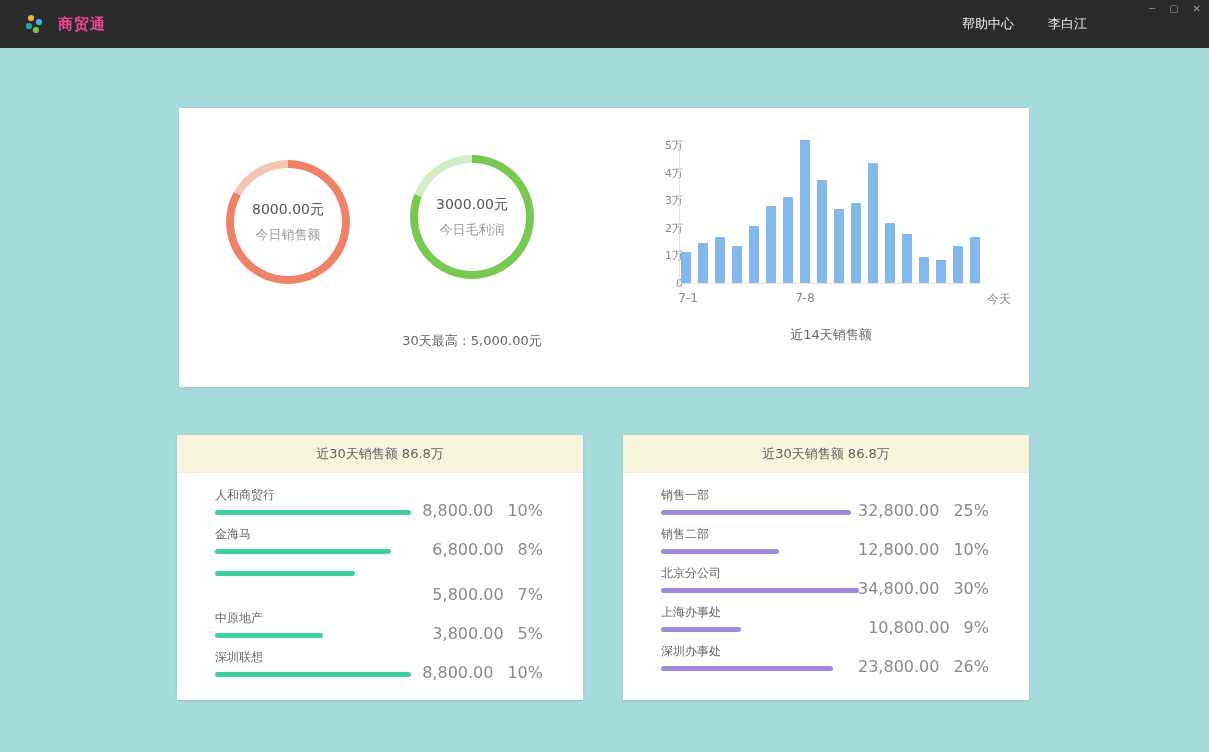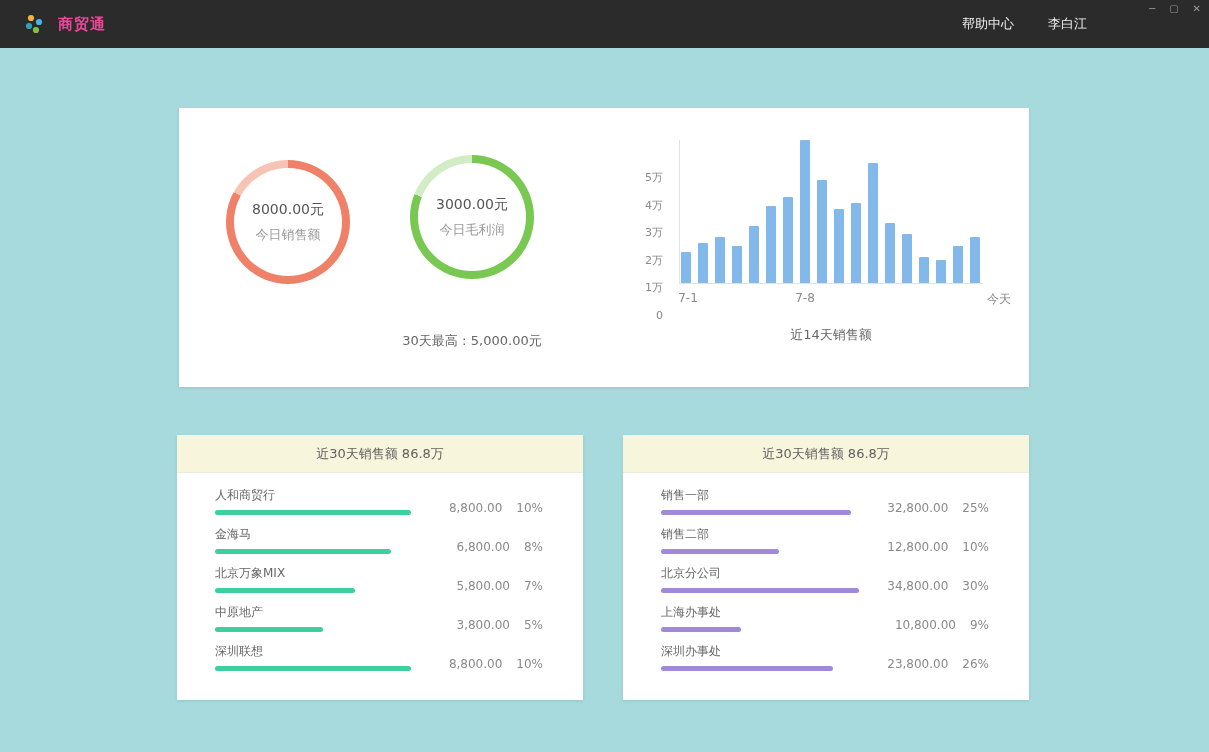--- a/index.html
+++ b/index.html
@@ -34,21 +34,21 @@
   .donut-inner {
     position:absolute; left:8px; top:8px; right:8px; bottom:8px;
     background:#ffffff; border-radius:50%;
     display:flex; flex-direction:column; align-items:center; justify-content:center; gap:7px;
   }
   .donut-value { font-size:14px; color:#555555; }
   .donut-label { font-size:13px; color:#999999; }
   .footnote { position:absolute; width:220px; text-align:center; font-size:13px; color:#666666; }
 
   
-  .ylab { position:absolute; left:434px; width:50px; text-align:right; font-size:11px; color:#8a8a8a; transform:translateY(-50%);margin-top:32px; }
+  .ylab { position:absolute; left:454px; width:50px; text-align:right; font-size:11px; color:#8a8a8a; transform:translateY(-50%); }
   .axis-v { position:absolute; left:500px; top:32px; width:1px; height:143px; background:#e2e2e2; }
   .axis-h { position:absolute; left:500px; top:175px; width:304px; height:1px; background:#e2e2e2; }
   .bars-wrap {
     position:absolute; left:502px; top:32px; width:300px; height:143px;
     display:flex; align-items:flex-end; gap:7px;
   }
   .vbar { width:10px; border-radius:1px 1px 0 0; }
   .xlabs { position:absolute; left:502px; top:183px; width:300px; height:16px; }
   .xlabs span { position:absolute; transform:translateX(-50%); font-size:12px; color:#8a8a8a; white-space:nowrap; }
   .chart-caption { position:absolute; left:502px; top:218px; width:300px; text-align:center; font-size:13px; color:#666666; }
@@ -60,21 +60,21 @@
   .list-header {
     height:38px; line-height:38px; text-align:center;
     background:#f8f5dd; border-bottom:1px solid #efecd6;
     font-size:13px; color:#5f5f5f;
   }
   .list-body { padding:14px 40px 0 38px; }
   .list-row { position:relative; height:39px; }
   .row-name { font-size:12px; color:#666666; }
   .bar-track { margin-top:6px; width:200px; height:5px; border-radius:2.5px; background:transparent; }
   .bar-fill { height:5px; border-radius:2.5px; }
-  .row-value { position:absolute; right:0; top:14px; font-size:12px; color:#8a8a8a; white-space:nowrap; }
+  .row-value { position:absolute; right:0; top:14px; font-size:16px; color:#8a8a8a; white-space:nowrap; }
   .row-value .pct { margin-left:14px; }
 </style>
 </head>
 <body>
 
 <div class="titlebar">
   <span class="logo">
     <svg width="22" height="22" viewBox="0 0 22 22">
       <circle cx="8" cy="5" r="3.1" fill="#f3b23a"></circle>
       <circle cx="16" cy="9" r="3.1" fill="#49b2e8"></circle>
@@ -165,21 +165,20 @@
 
     <div class="list-row">
       <div class="row-name">金海马</div>
       <div class="bar-track">
         <div class="bar-fill" style="width: 88%; background: rgb(62, 207, 158);"></div>
       </div>
       <div class="row-value"><span>6,800.00</span><span class="pct">8%</span></div>
     </div>
 
     <div class="list-row">
-      <div class="row-name">北京万象MIX</div>
       <div class="bar-track">
         <div class="bar-fill" style="width: 70%; background: rgb(62, 207, 158);"></div>
       </div>
       <div class="row-value"><span>5,800.00</span><span class="pct">7%</span></div>
     </div>
 
     <div class="list-row">
       <div class="row-name">中原地产</div>
       <div class="bar-track">
         <div class="bar-fill" style="width: 54%; background: rgb(62, 207, 158);"></div>

